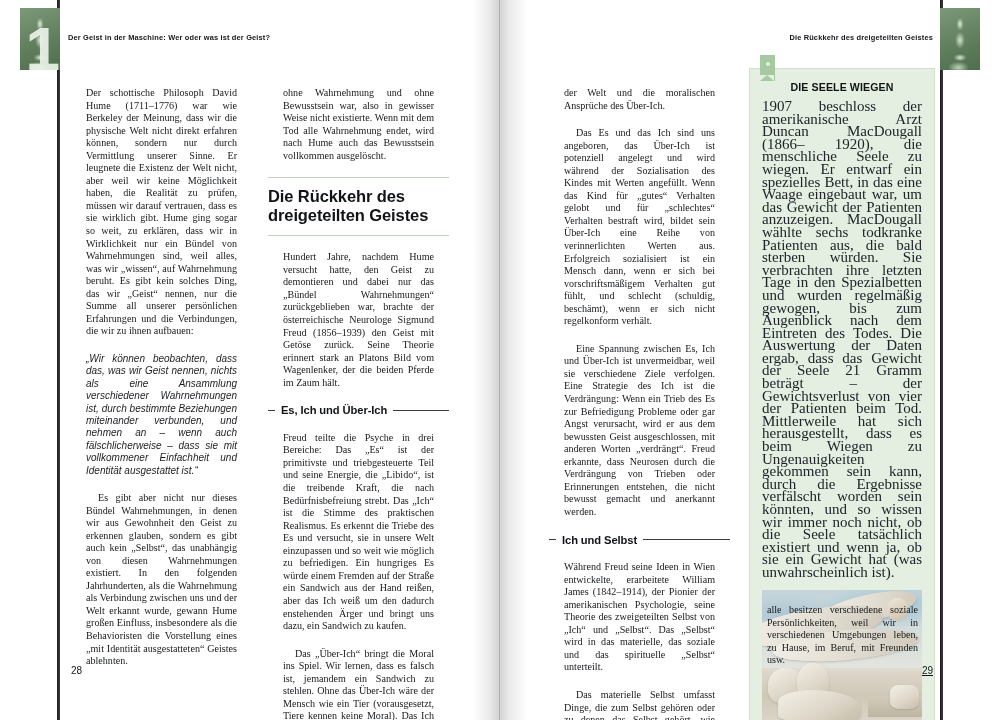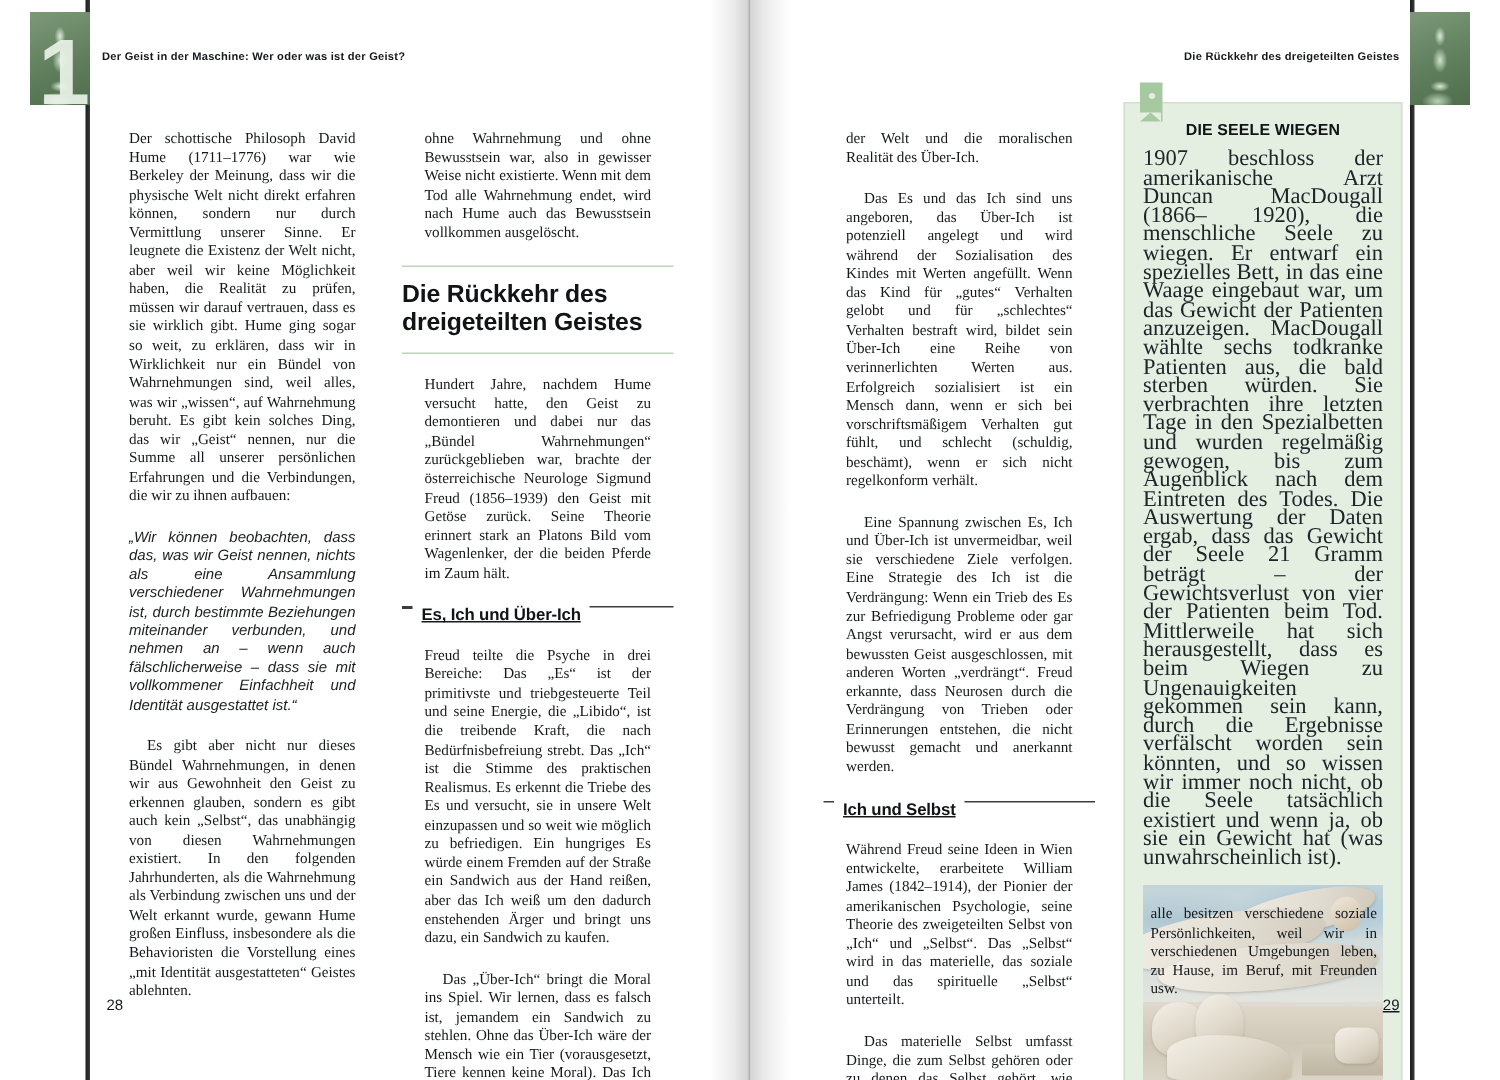--- a/index.html
+++ b/index.html
@@ -81,21 +81,21 @@
   .R2-tail{left:752px;width:181px;}
 
   
   .h1{
     font-family:"Liberation Sans", sans-serif;
     font-weight:bold;font-size:16.5px;line-height:19px;color:#111316;
     border-top:1.4px solid #bcd4b7;border-bottom:1.4px solid #bcd4b7;
     padding:9px 0 10px 0;margin:0 0 12px 0;text-align:left;letter-spacing:-.1px;
   }
   .h2-rule{
-    display:flex;align-items:flex-start;gap:6px;margin:14px 0 6px 0;text-decoration:underline;
+    display:flex;align-items:center;gap:6px;margin:14px 0 6px 0;
   }
   .h2-rule .dash{width:7px;height:1.3px;background:#3a3c3f;flex:0 0 auto;}
   .h2-rule .h2{
     font-family:"Liberation Sans", sans-serif;
     font-weight:bold;font-size:11.2px;color:#111316;white-space:nowrap;letter-spacing:-.1px;
   }
   .h2-rule .line{flex:1 1 auto;height:1.2px;background:#3a3c3f;}
 
   
   .sidebox{
@@ -213,21 +213,21 @@
     <div class="h2-rule">
       <span class="dash"></span>
       <span class="h2">Es, Ich und Über-Ich</span>
       <span class="line"></span>
     </div>
     <p class="first">Freud teilte die Psyche in drei Bereiche: Das „Es“ ist der primitivste und triebgesteuerte Teil und seine Energie, die „Libido“, ist die treibende Kraft, die nach Bedürfnisbefreiung strebt. Das „Ich“ ist die Stimme des praktischen Realismus. Es erkennt die Triebe des Es und versucht, sie in unsere Welt einzupassen und so weit wie möglich zu befriedigen. Ein hungriges Es würde einem Fremden auf der Straße ein Sandwich aus der Hand reißen, aber das Ich weiß um den dadurch enstehenden Ärger und bringt uns dazu, ein Sandwich zu kaufen.</p>
     <p>Das „Über-Ich“ bringt die Moral ins Spiel. Wir lernen, dass es falsch ist, jemandem ein Sandwich zu stehlen. Ohne das Über-Ich wäre der Mensch wie ein Tier (vorausgesetzt, Tiere kennen keine Moral). Das Ich muss also haben Dinge berücksichtigen: die Dynamik des Es, die Realität</p>
   </div>
 
   <div class="col R1">
-    <p class="first">der Welt und die moralischen Realität des Über-Ich.</p>
+    <p class="first">der Welt und die moralischen Ansprüche des Über-Ich.</p>
     <p>Das Es und das Ich sind uns angeboren, das Über-Ich ist potenziell angelegt und wird während der Sozialisation des Kindes mit Werten angefüllt. Wenn das Kind für „gutes“ Verhalten gelobt und für „schlechtes“ Verhalten bestraft wird, bildet sein Über-Ich eine Reihe von verinnerlichten Werten aus. Erfolgreich sozialisiert ist ein Mensch dann, wenn er sich bei vorschriftsmäßigem Verhalten gut fühlt, und schlecht (schuldig, beschämt), wenn er sich nicht regelkonform verhält.</p>
     <p>Eine Spannung zwischen Es, Ich und Über-Ich ist unvermeidbar, weil sie verschiedene Ziele verfolgen. Eine Strategie des Ich ist die Verdrängung: Wenn ein Trieb des Es zur Befriedigung Probleme oder gar Angst verursacht, wird er aus dem bewussten Geist ausgeschlossen, mit anderen Worten „verdrängt“. Freud erkannte, dass Neurosen durch die Verdrängung von Trieben oder Erinnerungen entstehen, die nicht bewusst gemacht und anerkannt werden.</p>
     <div class="h2-rule">
       <span class="dash"></span>
       <span class="h2">Ich und Selbst</span>
       <span class="line"></span>
     </div>
     <p class="first">Während Freud seine Ideen in Wien entwickelte, erarbeitete William James (1842–1914), der Pionier der amerikanischen Psychologie, seine Theorie des zweigeteilten Selbst von „Ich“ und „Selbst“. Das „Selbst“ wird in das materielle, das soziale und das spirituelle „Selbst“ unterteilt.</p>
     <p>Das materielle Selbst umfasst Dinge, die zum Selbst gehören oder zu denen das Selbst gehört, wie Familie, Körper, Kleidung und Besitz. Das soziale Selbst ist die Person in Beziehung zu anderen, in beliebig vielen sozialen Rollen. Wir</p>
   </div>

